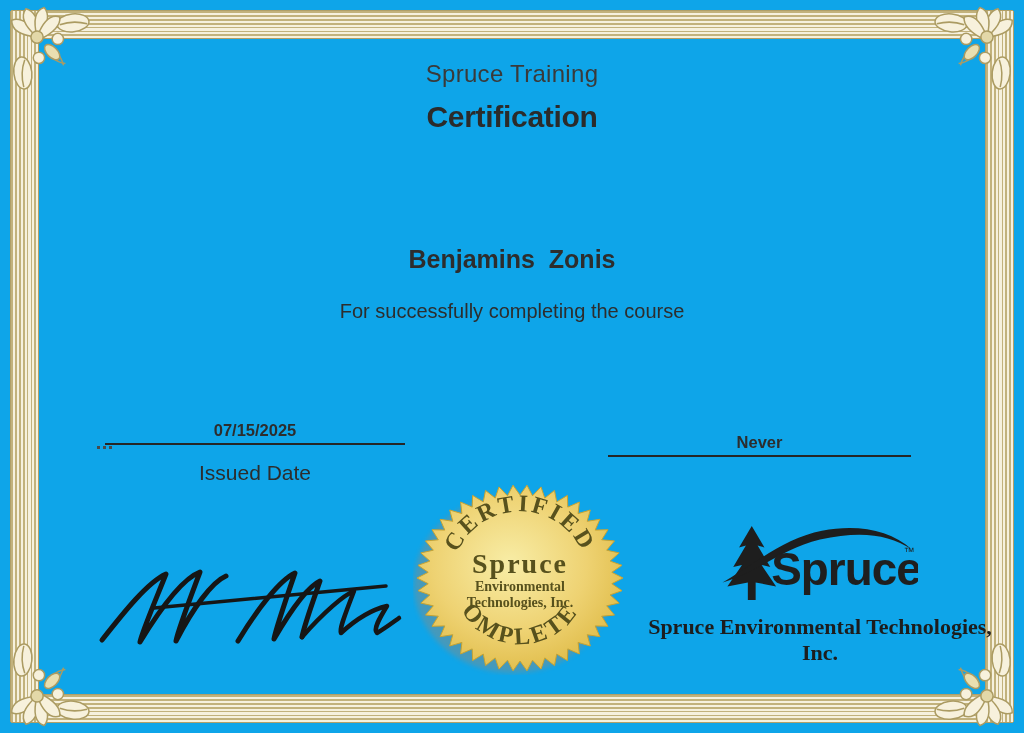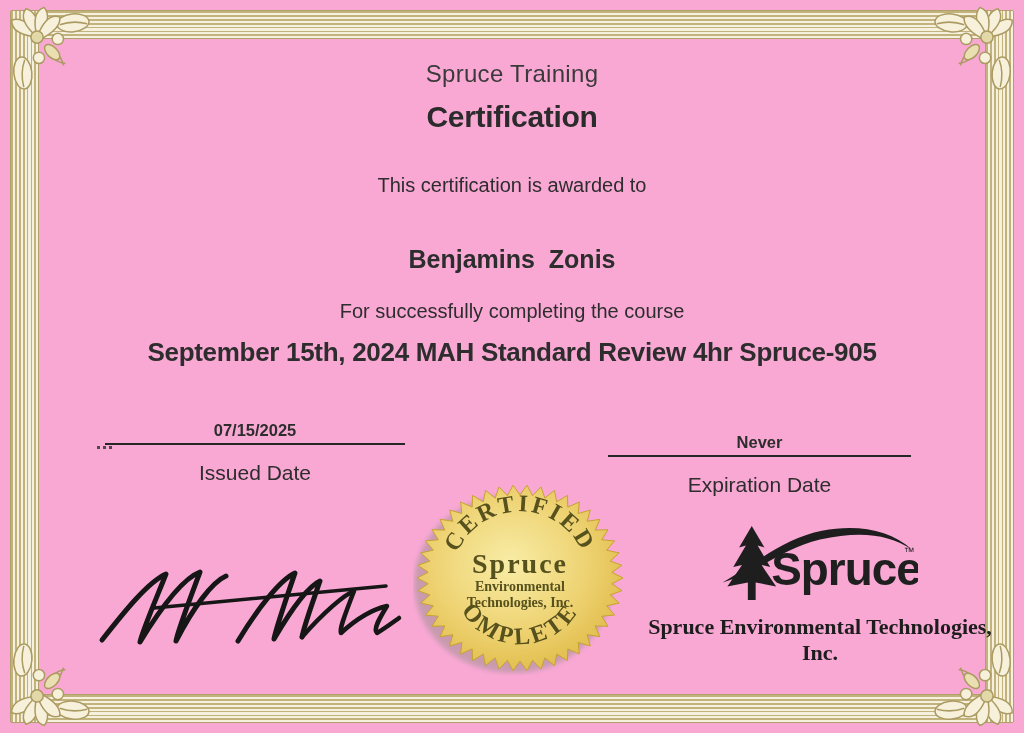--- a/index.html
+++ b/index.html
@@ -1,16 +1,16 @@
 <!DOCTYPE html>
 <html><head>
 <meta charset="utf-8">
 <style>
   html,body{margin:0;padding:0;background:#e9e9e9;}
-  .page{position:relative;width:1024px;height:733px;background:#f9a8d4;overflow:hidden;
+  .page{position:relative;width:1024px;height:733px;background:#0ea5e9;overflow:hidden;
         font-family:"Liberation Sans",sans-serif;color:#2d2d2d;}
   
   .band{position:absolute;}
   .band.h{left:11px;right:11px;height:27px;
     background:repeating-linear-gradient(to bottom,#c2b27c 0px,#c2b27c 1.8px,#f6f1de 1.8px,#f6f1de 3.9px);
     border-top:1px solid #b0a069;border-bottom:1px solid #b0a069;}
   .band.v{top:11px;bottom:11px;width:27px;
     background:repeating-linear-gradient(to right,#c2b27c 0px,#c2b27c 1.8px,#f6f1de 1.8px,#f6f1de 3.9px);
     border-left:1px solid #b0a069;border-right:1px solid #b0a069;}
   .band.top{top:10px;} .band.bottom{bottom:10px;}
@@ -88,33 +88,30 @@
     </svg>
   <svg class="corner bl">
       <use href="#corner-orn"></use>
     </svg>
   <svg class="corner br">
       <use href="#corner-orn"></use>
     </svg>
 
   <div class="cline org">Spruce Training</div>
   <div class="cline title">Certification</div>
-  <div class="cline awarded">This certification is awarded to</div>
   <div class="cline recipient">Benjamins  Zonis</div>
   <div class="cline course-label">For successfully completing the course</div>
-  <div class="cline course">September 15th, 2024 MAH Standard Review 4hr Spruce-905</div>
 
   <div class="artifact"></div>
   <div class="sig-block leftb">
     <div class="sig-value">07/15/2025</div>
     <div class="sig-label">Issued Date</div>
   </div>
   <div class="sig-block rightb">
     <div class="sig-value">Never</div>
-    <div class="sig-label">Expiration Date</div>
   </div>
 
   <svg class="seal" viewBox="0 0 214 194">
     <defs>
       <radialGradient id="sealGrad" cx="45%" cy="42%" r="68%">
         <stop offset="0%" stop-color="#f8eda6"></stop>
         <stop offset="55%" stop-color="#eed272"></stop>
         <stop offset="100%" stop-color="#dcb63e"></stop>
       </radialGradient>
       <filter id="blurF" x="-20%" y="-20%" width="140%" height="140%">

